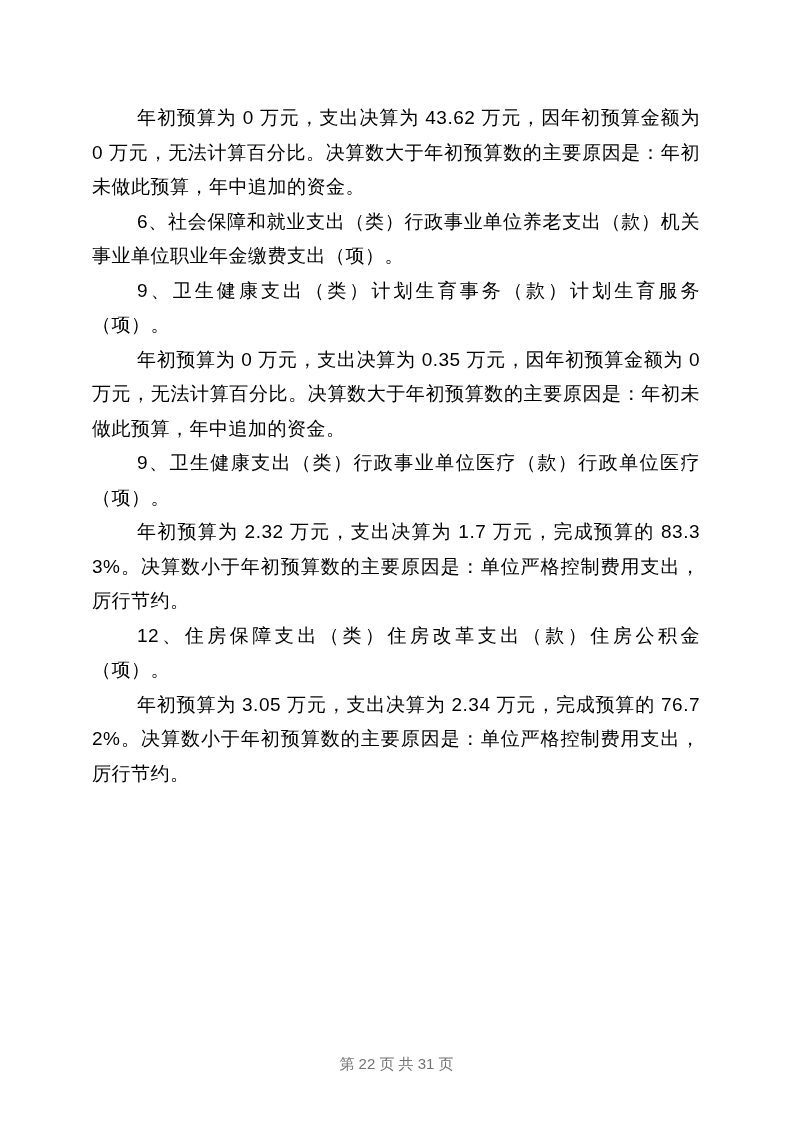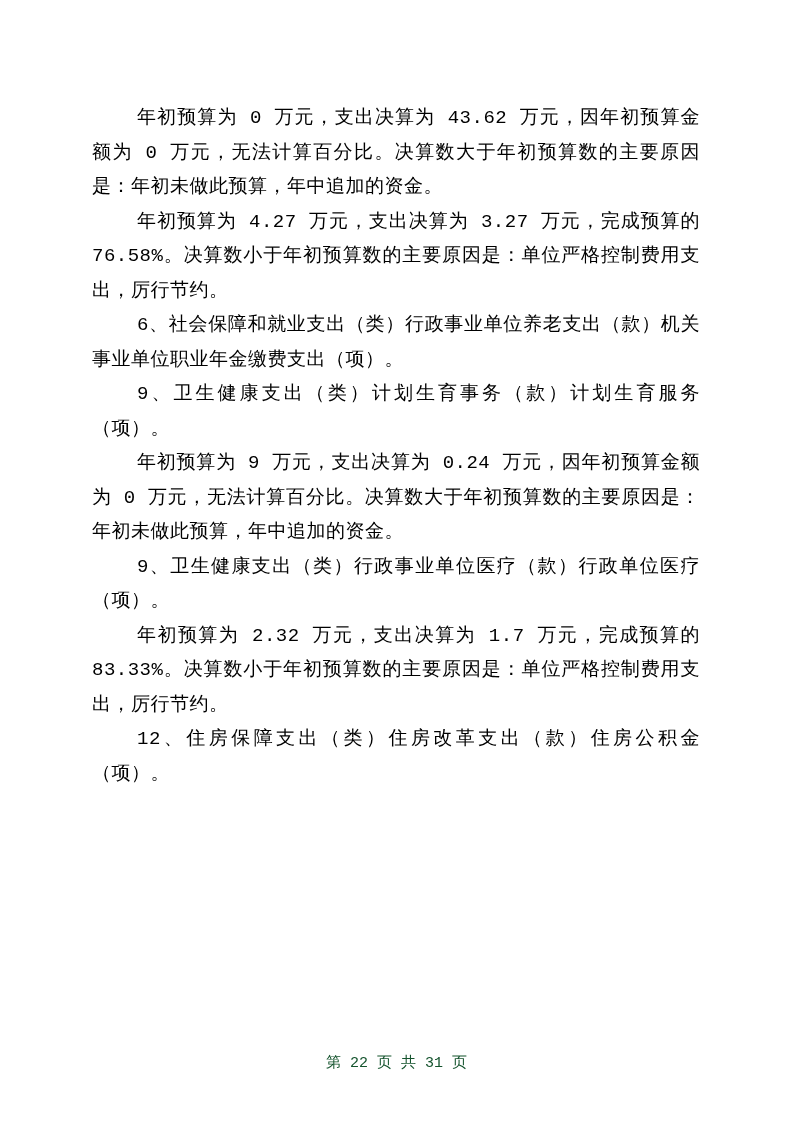--- a/index.html
+++ b/index.html
@@ -6,21 +6,21 @@
     margin: 0;
     padding: 0;
     background: #ffffff;
   }
   .page {
     position: relative;
     width: 793px;
     height: 1122px;
     background: #ffffff;
     overflow: hidden;
-    font-family: Liberation Mono, monospace;
+    font-family: Liberation Sans, sans-serif;
     color: #000000;
   }
   .content {
     position: absolute;
     top: 101px;
     left: 92px;
     width: 608px;
   }
   .content p {
     margin: 0;
@@ -33,31 +33,31 @@
     word-break: break-all;
   }
   .footer {
     position: absolute;
     top: 1054px;
     left: 0;
     width: 100%;
     text-align: center;
     font-size: 15px;
     line-height: 20px;
-    color: #14532d;
+    color: #737373;
   }
 </style>
 </head>
 <body>
 
 <div class="page">
   <div class="content">
     <p>年初预算为 0 万元，支出决算为 43.62 万元，因年初预算金额为 0 万元，无法计算百分比。决算数大于年初预算数的主要原因是：年初未做此预算，年中追加的资金。</p>
-    <p>年初预算为 4.27 万元，支出决算为 3.27 万元，完成预算的 76.58%。决算数小于年初预算数的主要原因是：单位严格控制费用支出，厉行节约。</p>
     <p>6、社会保障和就业支出（类）行政事业单位养老支出（款）机关事业单位职业年金缴费支出（项）。</p>
     <p>9、卫生健康支出（类）计划生育事务（款）计划生育服务（项）。</p>
-    <p>年初预算为 9 万元，支出决算为 0.24 万元，因年初预算金额为 0 万元，无法计算百分比。决算数大于年初预算数的主要原因是：年初未做此预算，年中追加的资金。</p>
+    <p>年初预算为 0 万元，支出决算为 0.35 万元，因年初预算金额为 0 万元，无法计算百分比。决算数大于年初预算数的主要原因是：年初未做此预算，年中追加的资金。</p>
     <p>9、卫生健康支出（类）行政事业单位医疗（款）行政单位医疗（项）。</p>
     <p>年初预算为 2.32 万元，支出决算为 1.7 万元，完成预算的 83.33%。决算数小于年初预算数的主要原因是：单位严格控制费用支出，厉行节约。</p>
     <p>12、住房保障支出（类）住房改革支出（款）住房公积金（项）。</p>
+    <p>年初预算为 3.05 万元，支出决算为 2.34 万元，完成预算的 76.72%。决算数小于年初预算数的主要原因是：单位严格控制费用支出，厉行节约。</p>
   </div>
   <div class="footer">第 22 页 共 31 页</div>
 </div>
 
 </body></html>

